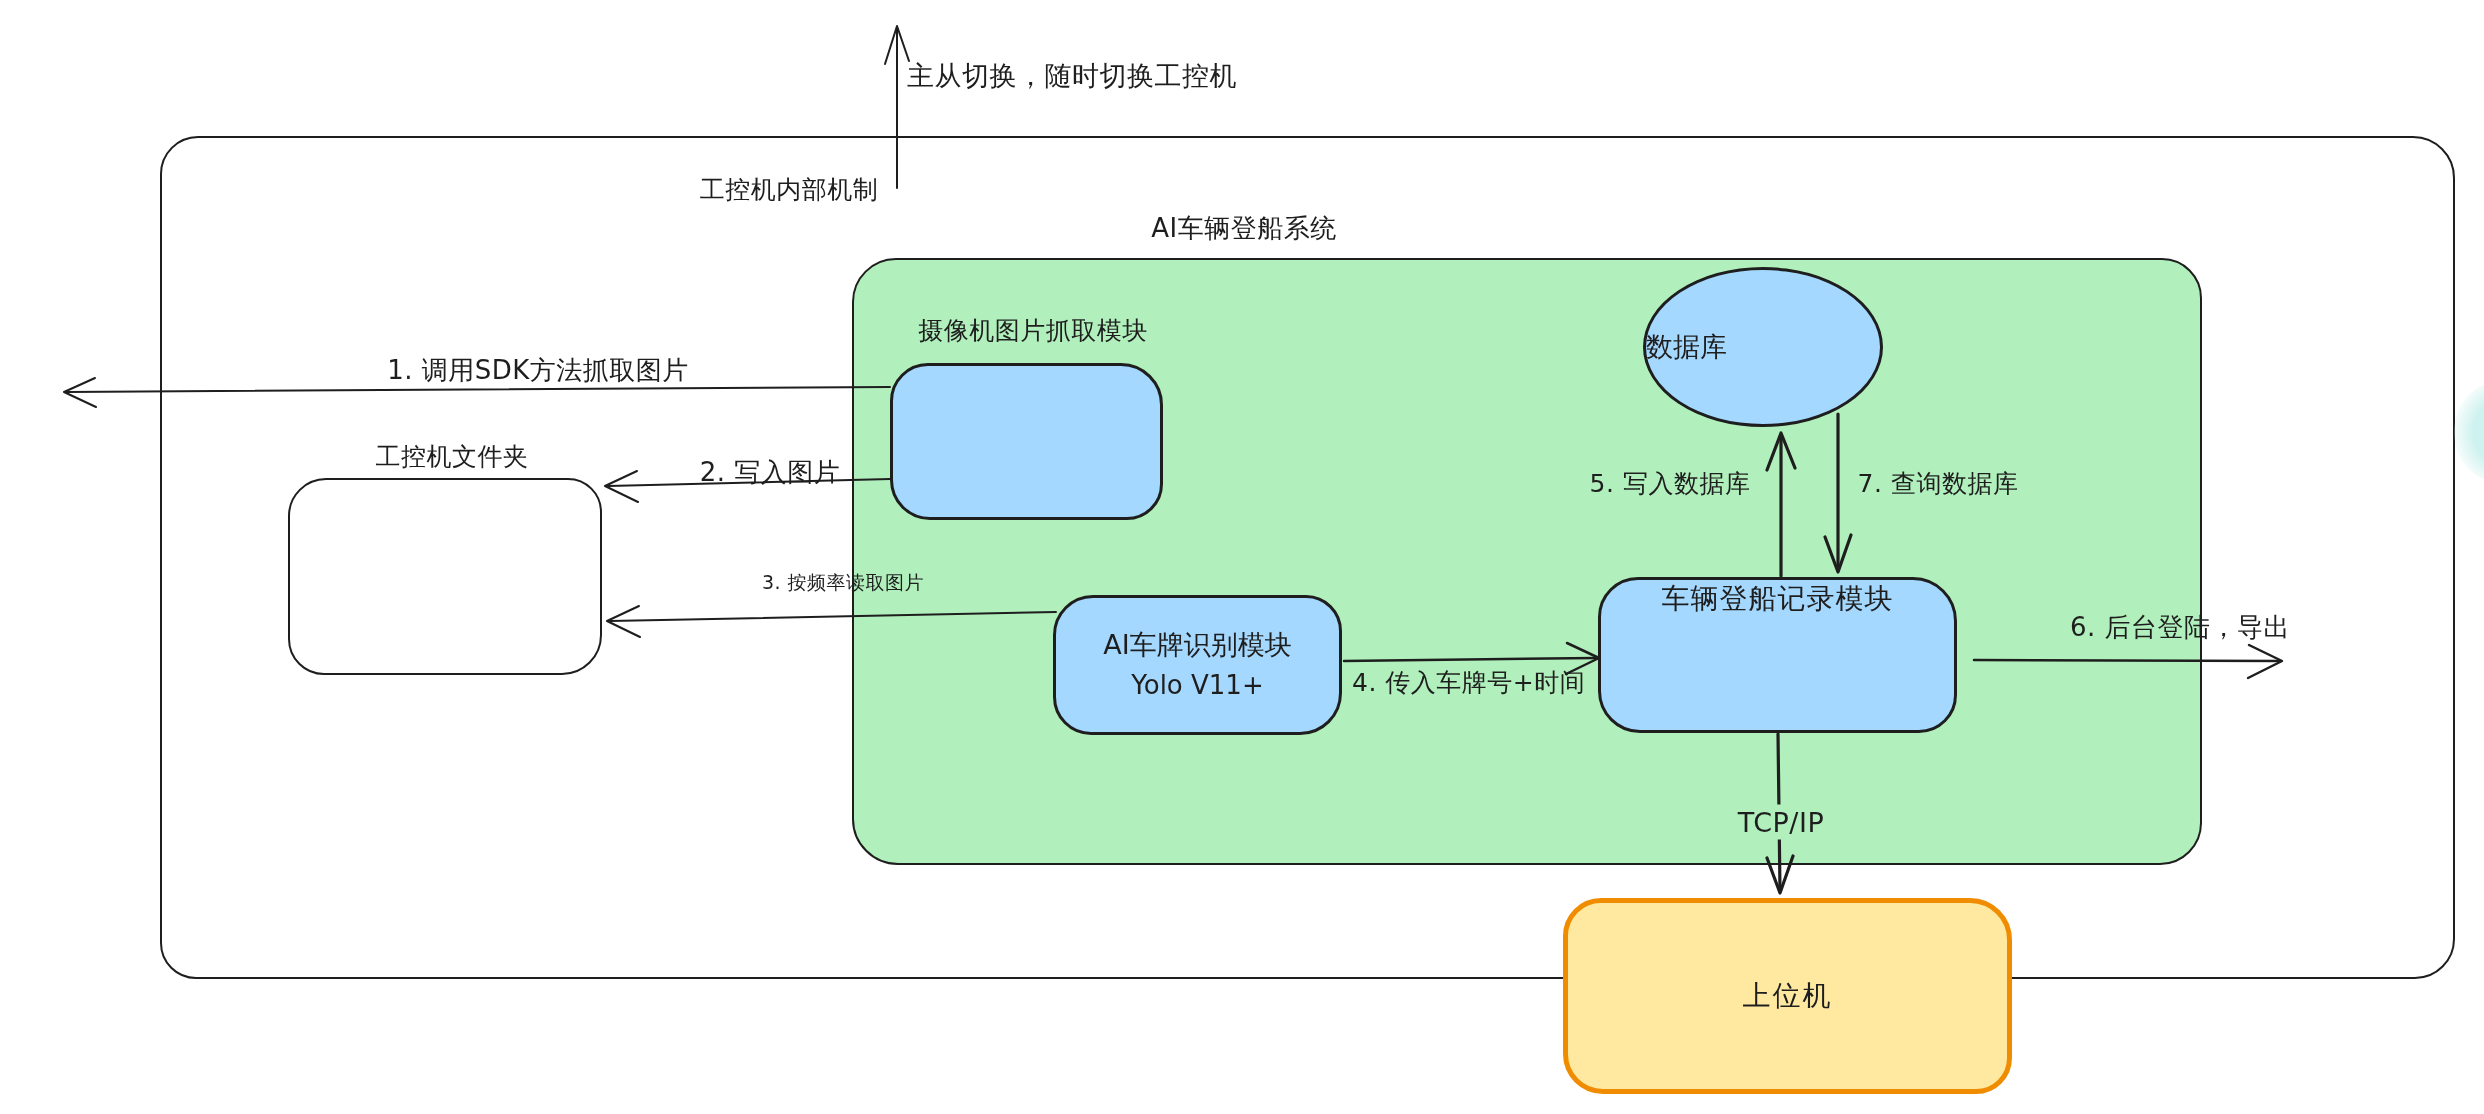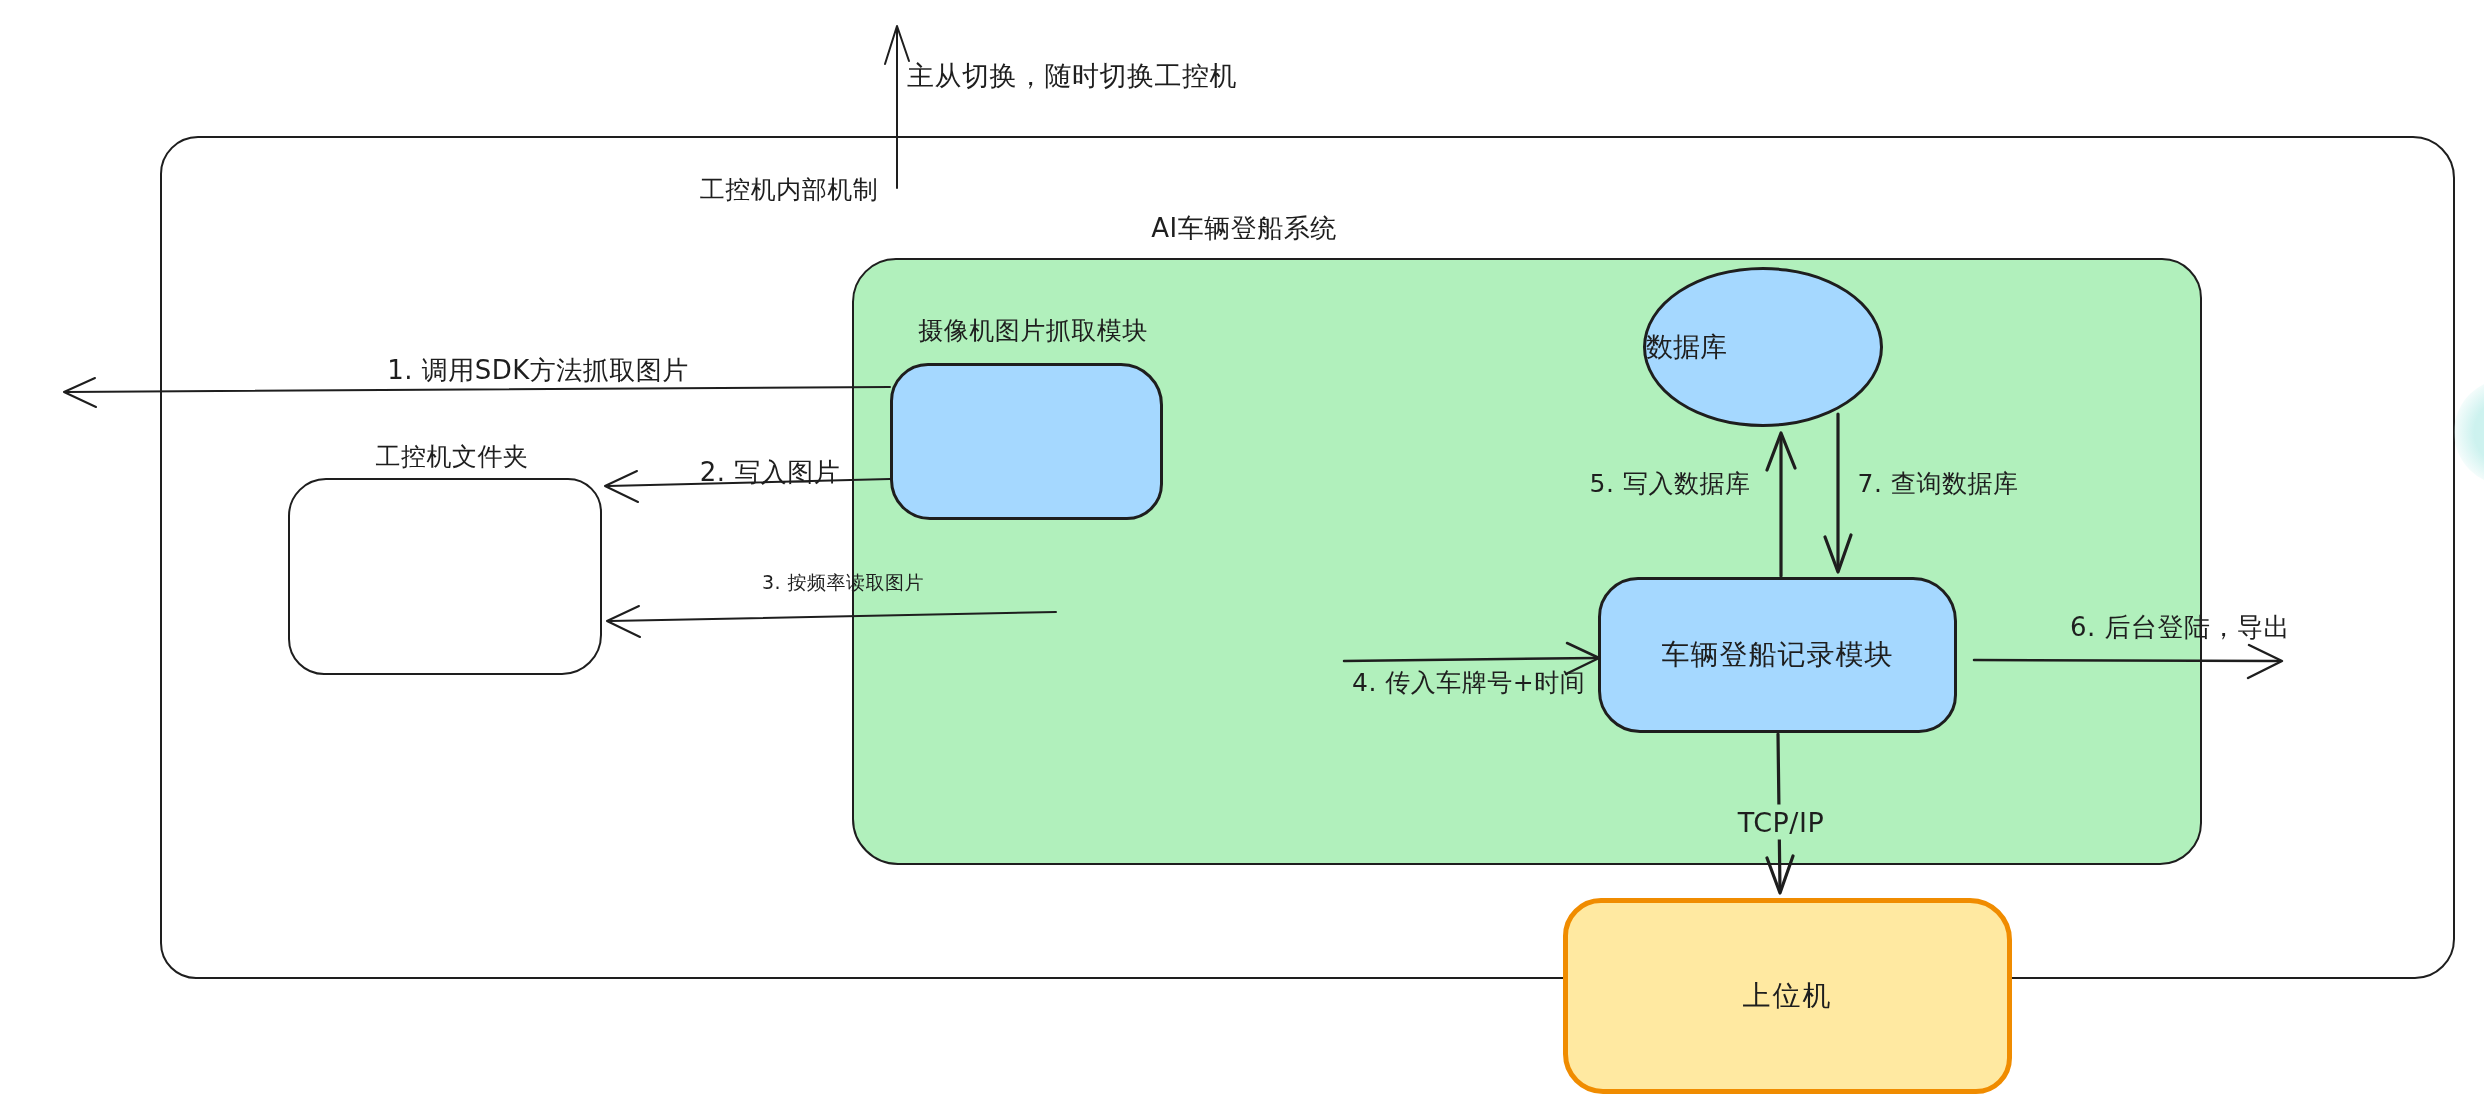--- a/index.html
+++ b/index.html
@@ -30,21 +30,21 @@
   }
   .blue-box {
     background: var(--blue_fill);
     border: 3px solid var(--ink);
     z-index: 3;
   }
   .camera-box { left: 890px; top: 363px; width: 273px; height: 157px; border-radius: 38px 42px 36px 40px; }
   .ai-box     { left: 1053px; top: 595px; width: 289px; height: 140px; border-radius: 40px 36px 42px 38px;
                 display: flex; flex-direction: column; align-items: center; justify-content: center; line-height: 1.5; }
   .record-box { left: 1598px; top: 577px; width: 359px; height: 156px; border-radius: 40px 44px 38px 42px;
-                display: flex; align-items: center; justify-content: center; }
+                display: flex; align-items: flex-start; justify-content: center; }
   .db-ellipse { left: 1643px; top: 267px; width: 240px; height: 160px; border-radius: 50%;
                 display: flex; align-items: center; justify-content: flex-start; }
   .folder-box {
     left: 288px; top: 478px; width: 314px; height: 197px;
     background: #ffffff;
     border: 2.5px solid var(--ink);
     border-radius: 38px 34px 40px 36px;
     z-index: 3;
   }
   .host-box {
@@ -106,20 +106,24 @@
 
 <div class="canvas">
 
   <div class="node outer-box"></div>
   <div class="node green-box"></div>
 
   <div class="node cyan-blob"></div>
 
   <div class="node blue-box camera-box"></div>
   <div class="node folder-box"></div>
+  <div class="node blue-box ai-box">
+    <span class="txt-ai1">AI车牌识别模块</span>
+    <span class="txt-ai2">Yolo V11+</span>
+  </div>
   <div class="node blue-box record-box">
     <span class="txt-record">车辆登船记录模块</span>
   </div>
   <div class="node blue-box db-ellipse">
     <span class="txt-db">数据库</span>
   </div>
   <div class="node host-box">
     <span class="txt-host">上位机</span>
   </div>
 

